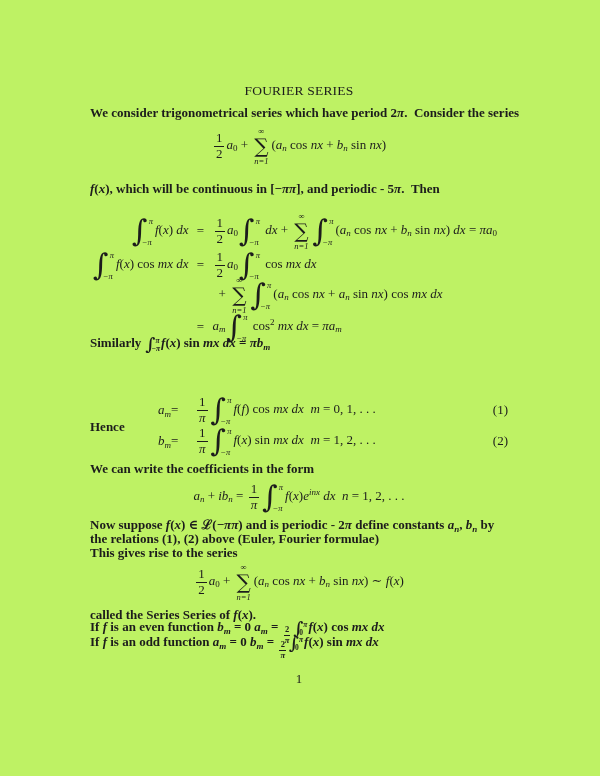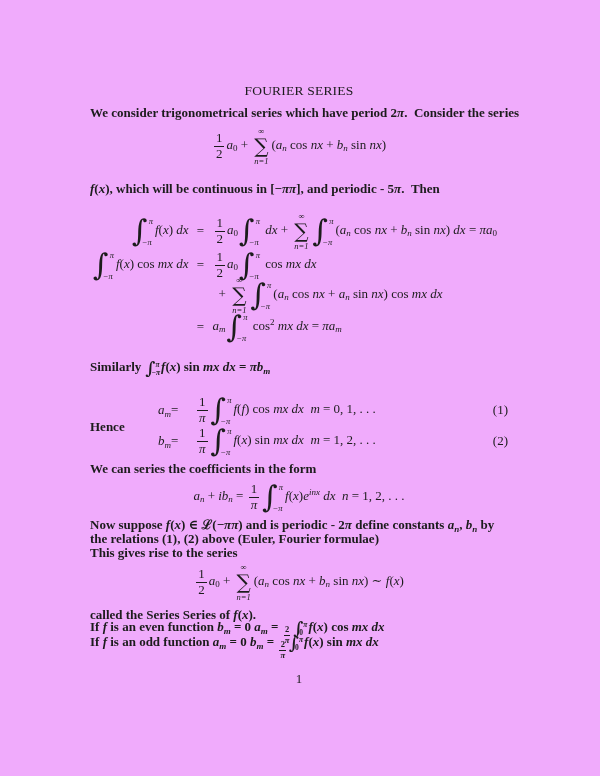--- a/index.html
+++ b/index.html
@@ -2,21 +2,21 @@
 <html><head>
 <meta charset="utf-8">
 <style>
   html,body { margin:0; padding:0; }
   body {
     width:600px; height:776px; background:#ffffff; overflow:hidden;
     font-family:"Liberation Serif","DejaVu Serif",serif;
     color:#1c1c1c;
     -webkit-font-smoothing:antialiased;
   }
-  .page { position:relative; width:600px; height:776px; background:#f0abfc; }
+  .page { position:relative; width:600px; height:776px; background:#bef264; }
   .content { position:absolute; left:90px; top:0; width:418px; height:776px; }
   .line { position:absolute; left:0; white-space:pre; font-size:13px; line-height:15px;font-weight:bold; }
   .display { position:absolute; left:0; width:100%; text-align:center; white-space:pre; font-size:13px; }
   .title { position:absolute; left:0; width:100%; text-align:center; font-size:13.5px; letter-spacing:0.2px; }
   .pagenum { position:absolute; left:0; width:100%; text-align:center; font-size:13px; }
 
   
   .mi { font-style:italic; }
   .mr { font-style:normal; }
   .msub { font-size:9px; vertical-align:-2.5px; }
@@ -58,21 +58,21 @@
   .b-p2l1   { top:166px; word-spacing:1px; }
   .b-p2l2   { top:181px; }
   .b-eqn    { top:212px; left:2px; position:absolute; display:grid;
               grid-template-columns:max-content 24px max-content;
               grid-template-rows:38px 30px 30px 34px; align-items:center;
               font-size:13px; white-space:pre; }
   .b-eqn .cl { justify-self:end; }
   .b-eqn .cm { justify-self:center; }
   .b-eqn .cr { justify-self:start; }
   .b-eqn .indent { padding-left:6px; }
-  .b-p3l1   { top:359px; }
+  .b-p3l1   { top:335px; }
   .b-p3l2   { top:380px;margin-top:39px; }
   .b-numeq  { top:394px; left:0; width:100%; position:absolute; display:grid;
               grid-template-columns:max-content 24px 1fr max-content;
               grid-template-rows:32px 30px; align-items:center;
               font-size:13px; white-space:pre; padding-left:68px; box-sizing:border-box; }
   .b-numeq .cn { justify-self:end; }
   .b-p4     { top:461px; }
   .b-fc     { top:481px;text-align:center; }
   .b-p5l1   { top:517px; }
   .b-p5l2   { top:531px; }
@@ -123,21 +123,21 @@
       <div class="cm"><span class="mr">=</span></div>
       <div class="cr"><span class="mfrac"><span class="fn mr">1</span><span class="fd mi">π</span></span><span class="mint"><span class="isign">∫</span><span class="ilim"><span class="u mi">π</span><span class="l mi">−π</span></span></span><span class="mi">f</span><span class="mr">(</span><span class="mi">f</span><span class="mr">) cos </span><span class="mi">mx</span><span class="mr"> </span><span class="mi">dx</span><span class="mr">  </span><span class="mi">m</span><span class="mr"> = 0, 1, . . .</span></div>
       <div class="cn">(1)</div>
 
       <div class="cl"><span class="mi">b</span><span class="msub mi">m</span></div>
       <div class="cm"><span class="mr">=</span></div>
       <div class="cr"><span class="mfrac"><span class="fn mr">1</span><span class="fd mi">π</span></span><span class="mint"><span class="isign">∫</span><span class="ilim"><span class="u mi">π</span><span class="l mi">−π</span></span></span><span class="mi">f</span><span class="mr">(</span><span class="mi">x</span><span class="mr">) sin </span><span class="mi">mx</span><span class="mr"> </span><span class="mi">dx</span><span class="mr">  </span><span class="mi">m</span><span class="mr"> = 1, 2, . . .</span></div>
       <div class="cn">(2)</div>
     </div>
 
-    <div class="line b-p4"><span class="mr">We can series the coefficients in the form</span></div>
+    <div class="line b-p4"><span class="mr">We can write the coefficients in the form</span></div>
 
     <div class="display b-fc"><span class="mi">a</span><span class="msub mi">n</span><span class="mr"> + </span><span class="mi">ib</span><span class="msub mi">n</span><span class="mr"> = </span><span class="mfrac"><span class="fn mr">1</span><span class="fd mi">π</span></span><span class="mint"><span class="isign">∫</span><span class="ilim"><span class="u mi">π</span><span class="l mi">−π</span></span></span><span class="mi">f</span><span class="mr">(</span><span class="mi">x</span><span class="mr">)</span><span class="mi">e</span><span class="msup mi">inx</span><span class="mr"> </span><span class="mi">dx</span><span class="mr">  </span><span class="mi">n</span><span class="mr"> = 1, 2, . . .</span></div>
 
     <div class="line b-p5l1"><span class="mr">Now suppose </span><span class="mi">f</span><span class="mr">(</span><span class="mi">x</span><span class="mr">) ∈ ℒ(−</span><span class="mi">ππ</span><span class="mr">) and is periodic - 2</span><span class="mi">π</span><span class="mr"> define constants </span><span class="mi">a</span><span class="msub mi">n</span><span class="mr">, </span><span class="mi">b</span><span class="msub mi">n</span><span class="mr"> by</span></div>
     <div class="line b-p5l2"><span class="mr">the relations (1), (2) above (Euler, Fourier formulae)</span></div>
     <div class="line b-p5l3"><span class="mr">This gives rise to the series</span></div>
 
     <div class="display b-fd"><span class="mfrac"><span class="fn mr">1</span><span class="fd mr">2</span></span><span class="mi">a</span><span class="msub mr">0</span><span class="mr"> + </span><span class="msum"><span class="su mr">∞</span><span class="ssign">∑</span><span class="sl mi">n=1</span></span><span class="mr">(</span><span class="mi">a</span><span class="msub mi">n</span><span class="mr"> cos </span><span class="mi">nx</span><span class="mr"> + </span><span class="mi">b</span><span class="msub mi">n</span><span class="mr"> sin </span><span class="mi">nx</span><span class="mr">) ∼ </span><span class="mi">f</span><span class="mr">(</span><span class="mi">x</span><span class="mr">)</span></div>
 
     <div class="line b-p6l1"><span class="mr">called the Series Series of </span><span class="mi">f</span><span class="mr">(</span><span class="mi">x</span><span class="mr">).</span></div>

